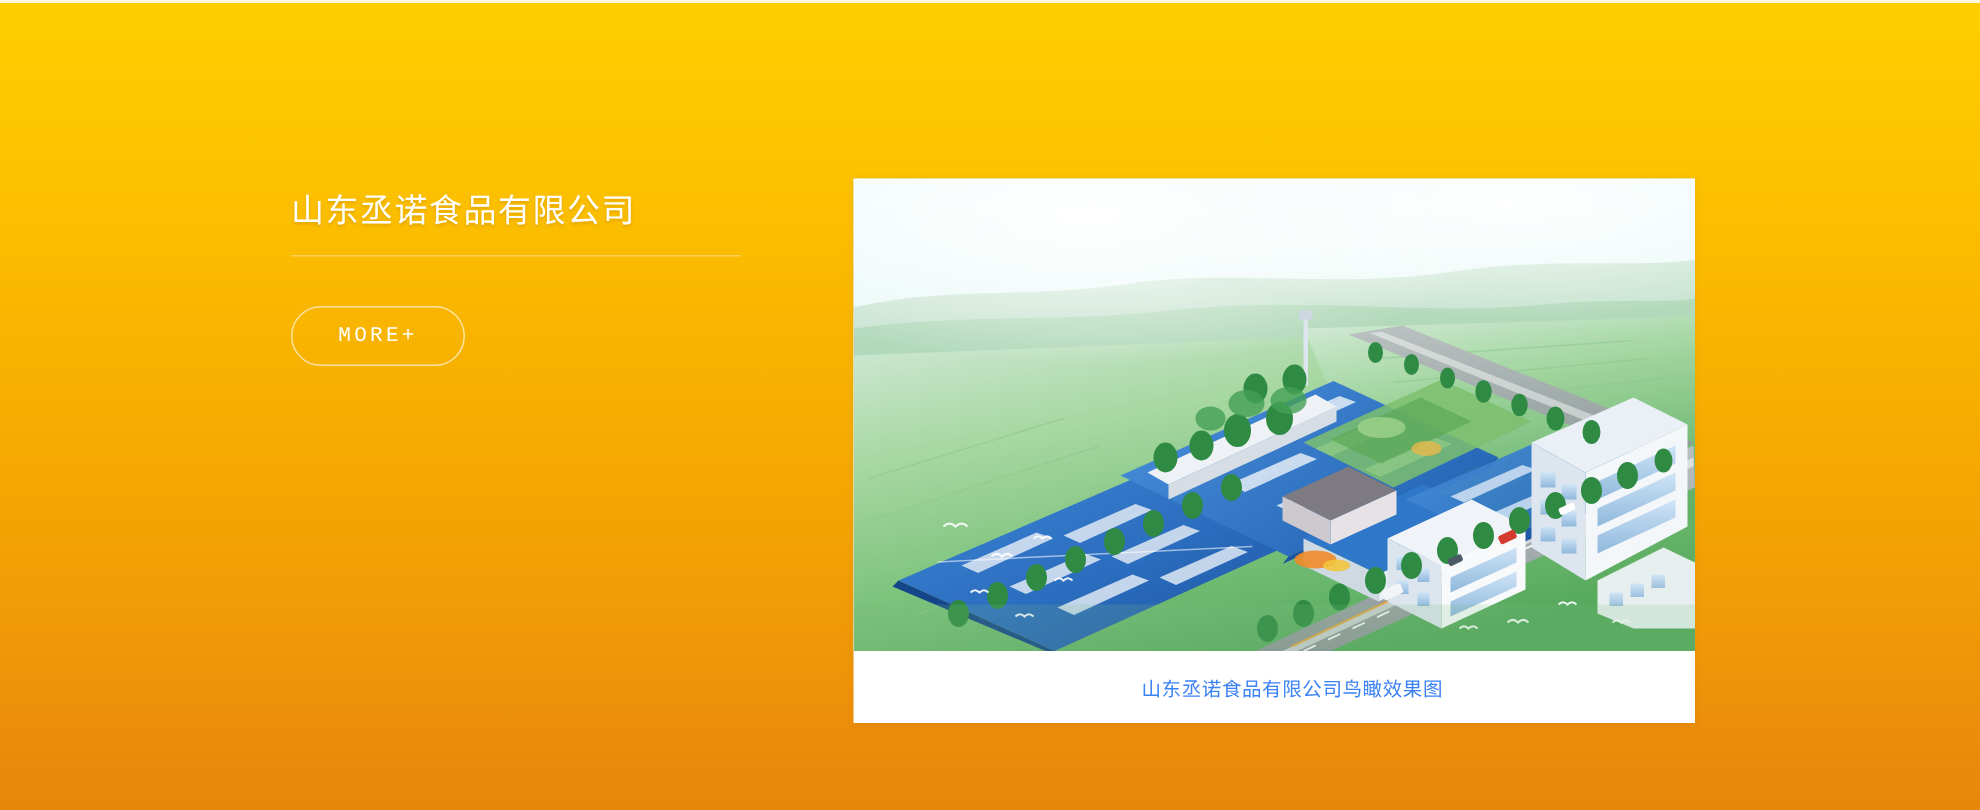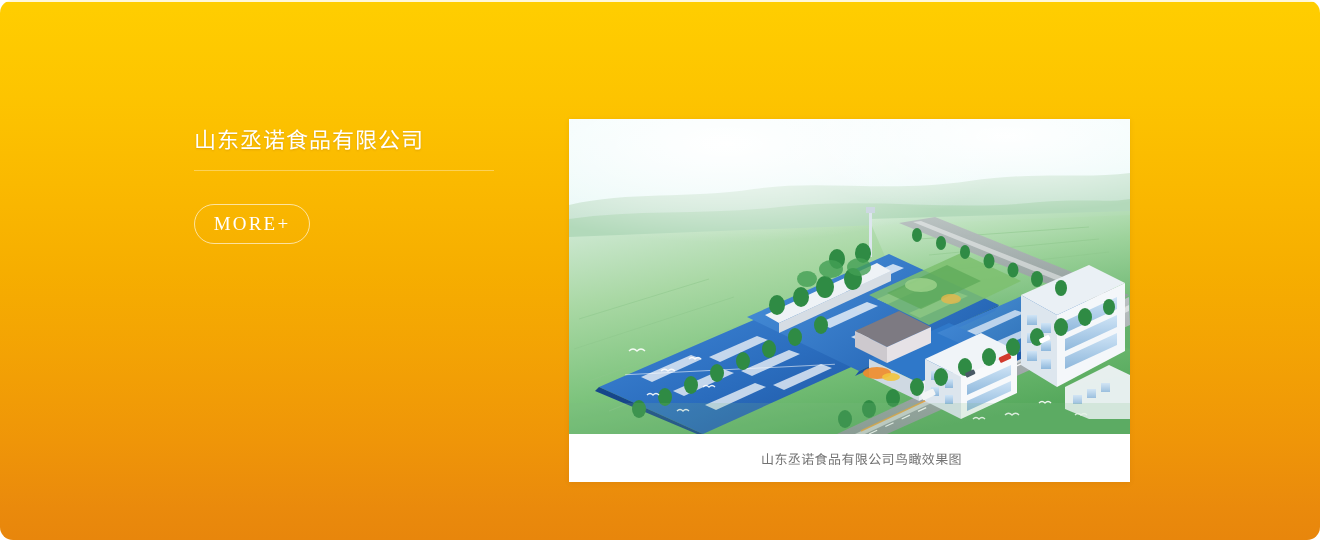--- a/index.html
+++ b/index.html
@@ -12,21 +12,20 @@
     position:relative; width:1320px; height:540px;
     background:linear-gradient(to bottom,
       #FFCE00 0%,
       #FDC400 18%,
       #FAB900 34%,
       #F6AE00 50%,
       #F3A204 66%,
       #EF9508 82%,
       #EA8A0C 94%,
       #E8860C 100%);
-    border-radius:13px;
   }
   #topline {
     position:absolute; left:0; top:0; width:1320px; height:2px;
     background:#ffffff; opacity:.85;
   }
 
   
   #textcol {
     position:absolute; left:194px; top:126px; width:300px;
   }
@@ -46,41 +45,41 @@
     color:#FFFFFF; text-align:justify;
     text-indent:2em; letter-spacing:.4px;
     text-shadow:0 1px 1px rgba(150,90,0,.18);
   }
   #morewrap { margin-top:33px; }
   #more {
     display:inline-flex; align-items:center; justify-content:center;
     width:116px; height:40px; border-radius:20px;
     border:1px solid rgba(255,255,255,.62);
     background:transparent; cursor:pointer;
-    color:#FFFFFF; font-size:19px; letter-spacing:2.2px;
-    font-family:Liberation Serif, serif;
+    color:#FFFFFF; font-size:14px; letter-spacing:2.2px;
+    font-family:Liberation Mono, monospace;
   }
 
   
   #card {
     position:absolute; left:569px; top:119px;
     width:561px; height:363px;
     background:#FFFFFF;
     box-shadow:0 1px 5px rgba(120,70,0,.12);
     overflow:hidden;
   }
   #photo {
     position:absolute; left:0; top:0; width:561px; height:315px;
     overflow:hidden; background:#cfe6dc;
   }
   #photo svg { display:block; width:561px; height:315px; }
   #caption {
     position:absolute; left:0; top:315px; width:561px; height:48px;
     display:flex; align-items:center; justify-content:center;
-    font-size:13px; color:#737373; letter-spacing:.4px;padding-left:24px;
+    font-size:13px; color:#3b82f6; letter-spacing:.4px;padding-left:24px;
   }
 </style>
 </head>
 <body>
 
 <div id="stage">
 
   <div id="topline"></div>
 
   <div id="textcol">

